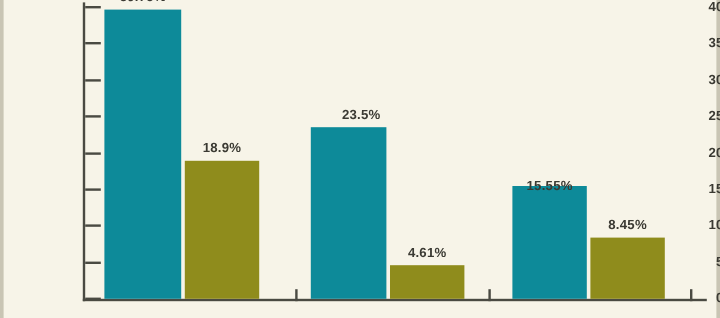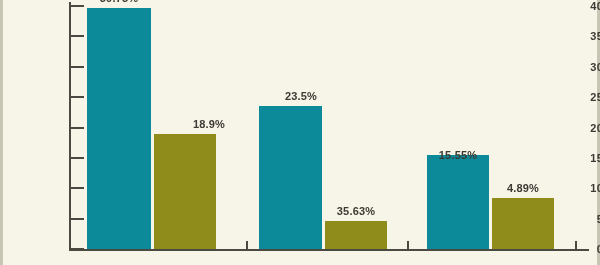--- a/index.html
+++ b/index.html
@@ -93,21 +93,21 @@
     <div id="bars-layer">
         <div class="bar teal" style="left: 84px; width: 64px; top: 7.51875px; height: 241.481px; bottom: auto;"></div>
         <div class="bar olive" style="left: 151px; width: 62px; top: 134.183px; height: 114.817px; bottom: auto;"></div>
         <div class="bar teal" style="left: 256px; width: 63px; top: 106.237px; height: 142.762px; bottom: auto;"></div>
         <div class="bar olive" style="left: 322px; width: 62px; top: 220.994px; height: 28.0057px; bottom: auto;"></div>
         <div class="bar teal" style="left: 424px; width: 62px; top: 154.534px; height: 94.4663px; bottom: auto;"></div>
         <div class="bar olive" style="left: 489px; width: 62px; top: 197.666px; height: 51.3338px; bottom: auto;"></div>
       </div>
     <div id="labels-layer">
         <div class="bar-label" style="left: 116px; top: -8.48125px;">39.75%</div>
-        <div class="bar-label" style="left: 182px; top: 118.183px; margin-left: 24px;">18.9%</div>
+        <div class="bar-label" style="left: 182px; top: 118.183px;">18.9%</div>
         <div class="bar-label" style="left: 298px; top: 90.2375px;">23.5%</div>
-        <div class="bar-label" style="left: 353px; top: 204.994px;">35.63%</div>
+        <div class="bar-label" style="left: 353px; top: 204.994px;">4.61%</div>
         <div class="bar-label" style="left: 455px; top: 149px;">15.55%</div>
-        <div class="bar-label" style="left: 520px; top: 181.666px;">4.89%</div>
+        <div class="bar-label" style="left: 520px; top: 181.666px;">8.45%</div>
       </div>
 
   </div>
 </div>
 
 </body></html>

